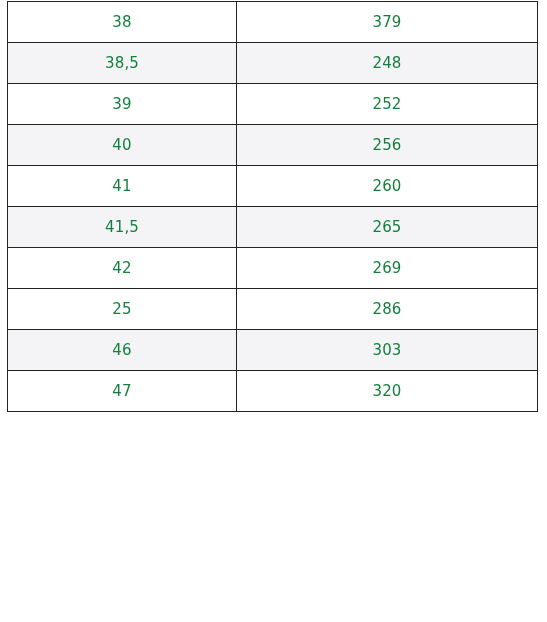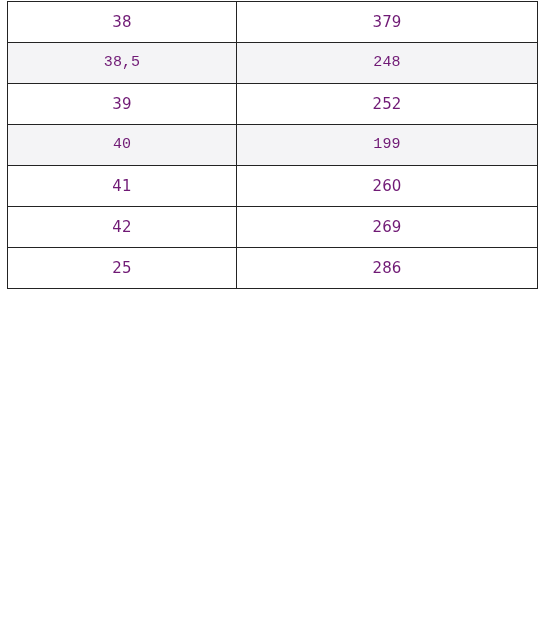--- a/index.html
+++ b/index.html
@@ -32,33 +32,32 @@
   .size-table col.col-mm { width: 301px; }
   .size-table tr {
     height: 41px;
   }
   .size-table td {
     border: 1px solid #232323;
     text-align: center;
     vertical-align: middle;
     font-size: 15px;
     line-height: 20px;
-    color: #701a75;
+    color: #15803d;
     font-weight: 400;
     letter-spacing: 0.1px;
     padding: 0;
     height: 41px;
     box-sizing: border-box;
   }
   .size-table tr.row-odd td {
     background: #ffffff;
   }
   .size-table tr.row-even td {
     background: #f4f4f6;
-    font-family: Liberation Mono, monospace;
   }
 </style>
 </head>
 <body>
 
 <div class="page">
   <table class="size-table">
     <colgroup>
       <col class="col-eu">
       <col class="col-mm">
@@ -71,29 +70,41 @@
       <tr class="row-even">
         <td>38,5</td>
         <td>248</td>
       </tr>
       <tr class="row-odd">
         <td>39</td>
         <td>252</td>
       </tr>
       <tr class="row-even">
         <td>40</td>
-        <td>199</td>
+        <td>256</td>
       </tr>
       <tr class="row-odd">
         <td>41</td>
         <td>260</td>
+      </tr>
+      <tr class="row-even">
+        <td>41,5</td>
+        <td>265</td>
       </tr>
       <tr class="row-odd">
         <td>42</td>
         <td>269</td>
       </tr>
       <tr class="row-odd">
         <td>25</td>
         <td>286</td>
       </tr>
+      <tr class="row-even">
+        <td>46</td>
+        <td>303</td>
+      </tr>
+      <tr class="row-odd">
+        <td>47</td>
+        <td>320</td>
+      </tr>
     </tbody>
   </table>
 </div>
 
 </body></html>

